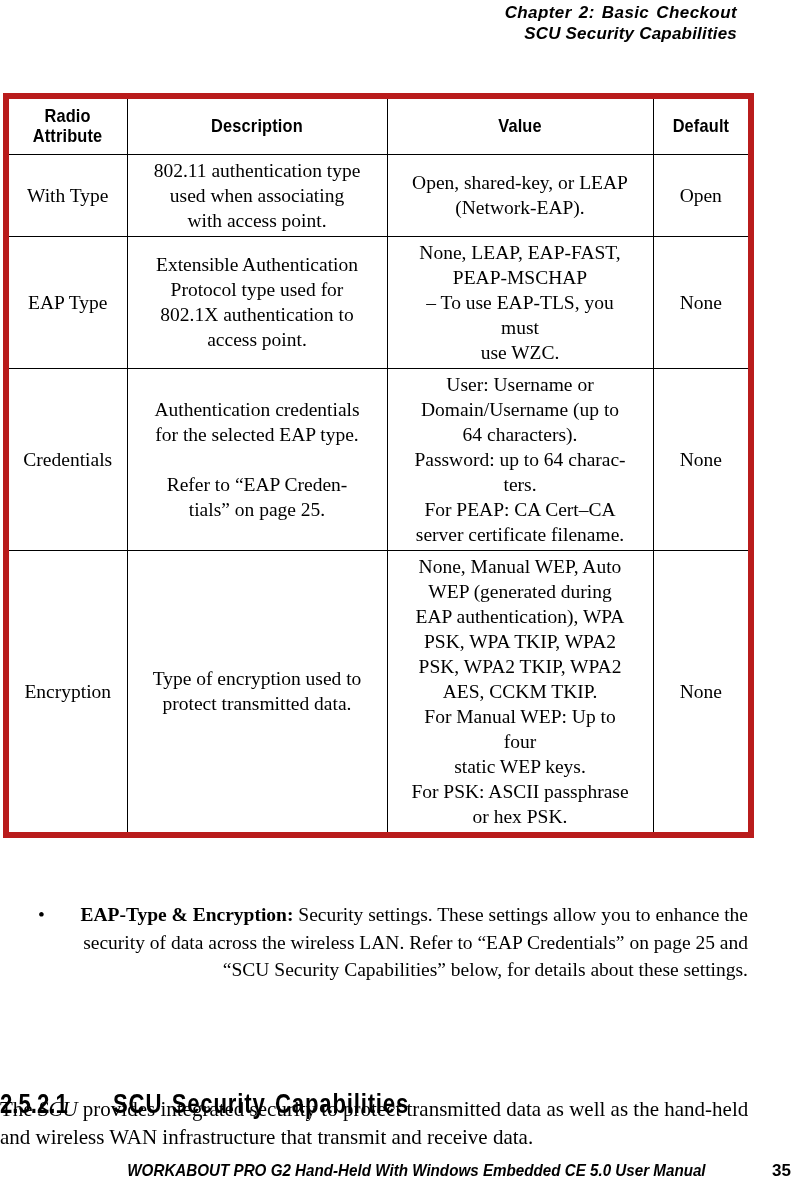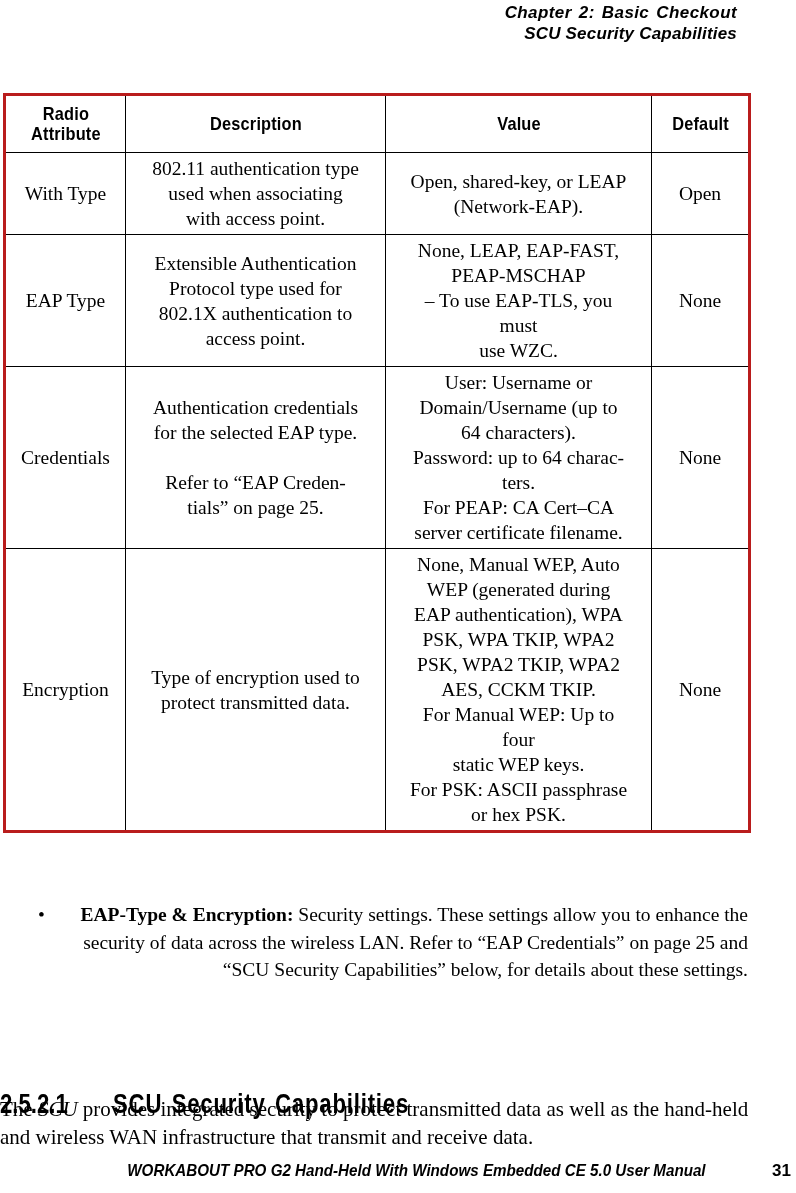--- a/index.html
+++ b/index.html
@@ -57,21 +57,21 @@
     table-layout: fixed;
   }
   .radio-table td, .radio-table th {
     border: 1px solid #000000;
     vertical-align: middle;
     text-align: center;
     padding: 3px 5px;
     box-sizing: border-box;
   }
   .radio-table {
-    border: 3px solid #b91c1c;
+    border: 6px solid #b91c1c;
   }
   .radio-table tr:first-child th {
     border-top: none;
   }
   .col-attr   { width: 121px; }
   .col-desc   { width: 260px; }
   .col-value  { width: 266px; }
   .col-def    { width: 98px; }
 
   .radio-table thead th {
@@ -275,14 +275,14 @@
 
 <div class="section-heading">
   <span class="section-number">2.5.2.1</span>
   <span class="section-title">SCU  Security  Capabilities</span>
 </div>
 
 <p class="body-para"><span>The </span><i>SCU</i><span> provides integrated security to protect transmitted data as well as the hand-held and wireless WAN infrastructure that transmit and receive data.</span></p>
 
 <div class="page-footer">
   <span class="footer-text">WORKABOUT PRO G2 Hand-Held With Windows Embedded CE 5.0 User Manual</span>
-  <span class="footer-page">31</span>
+  <span class="footer-page">35</span>
 </div>
 
 </body></html>

